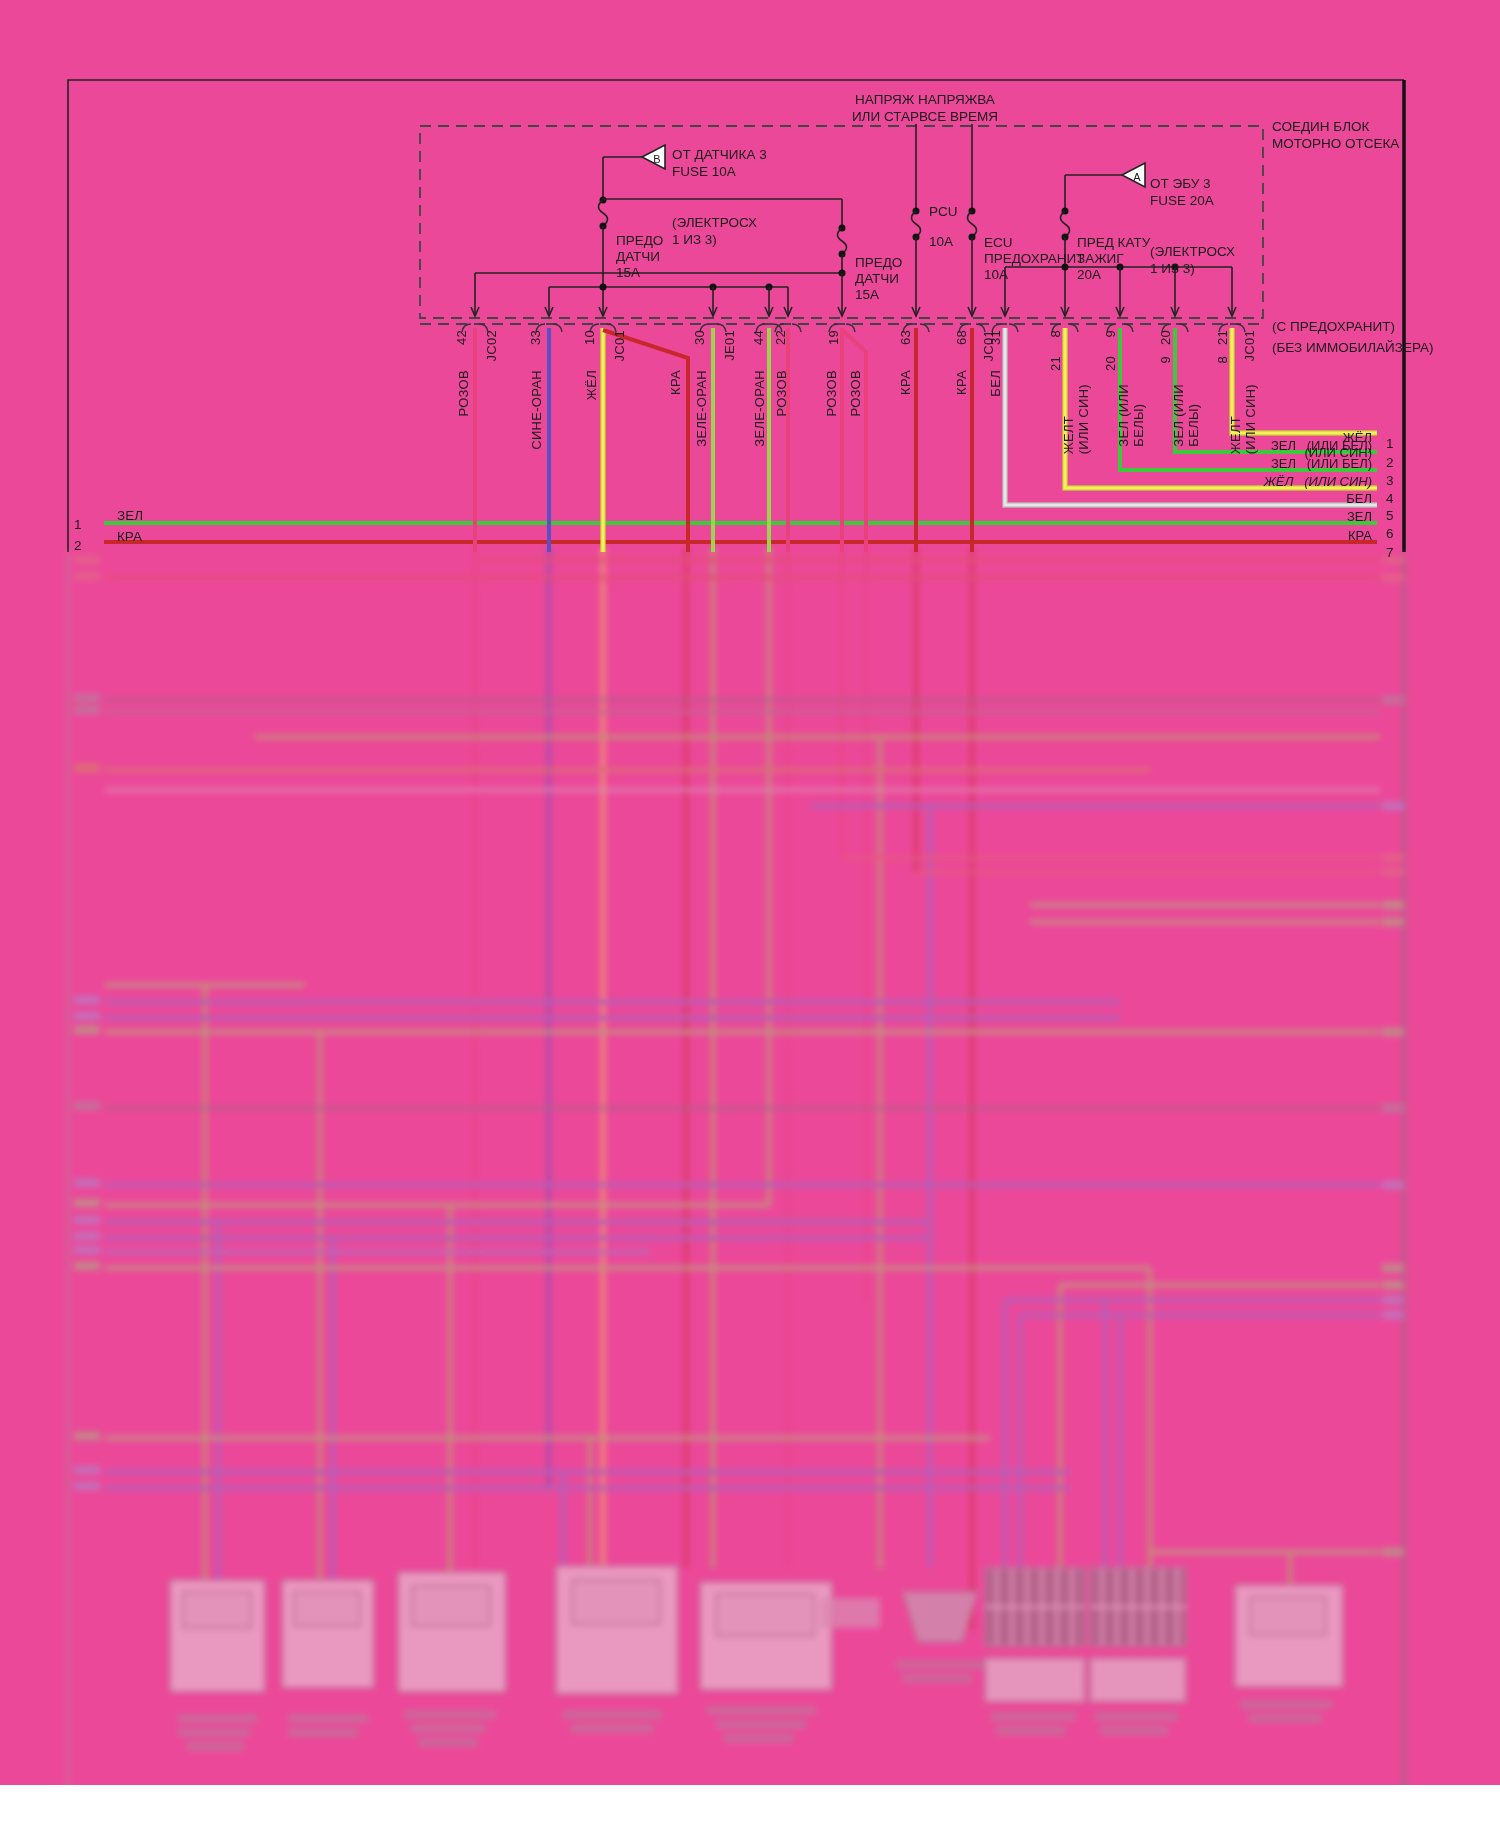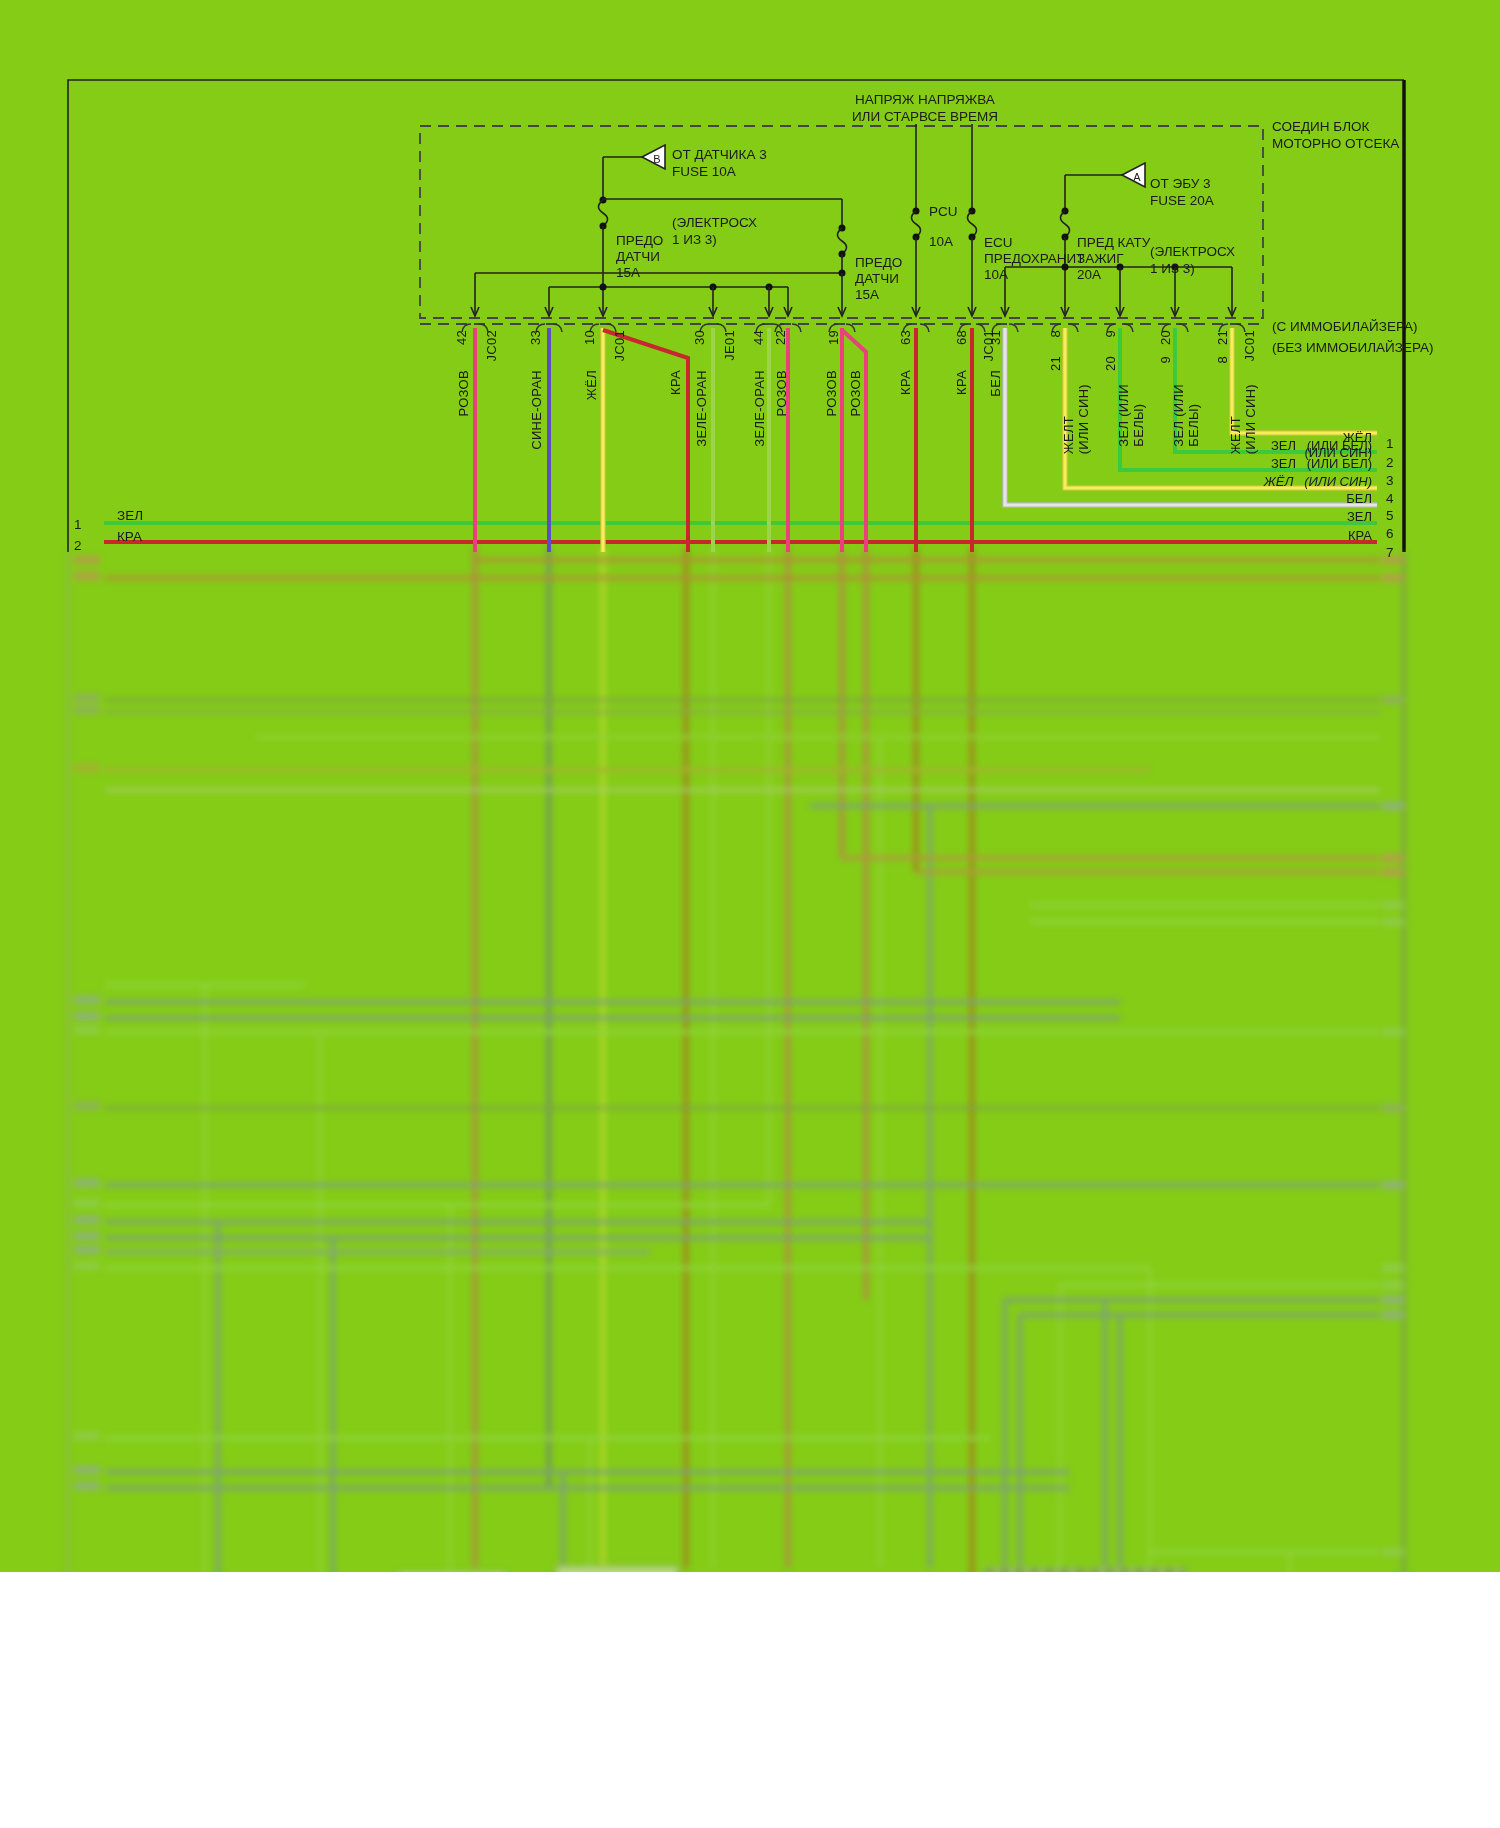--- a/index.html
+++ b/index.html
@@ -1,16 +1,16 @@
 <!DOCTYPE html>
 <html><head>
 <meta charset="utf-8">
 <style>
   html,body{margin:0;padding:0;background:#fff;}
-  .canvas{position:relative;width:1500px;height:1572px;background:#84cc16;overflow:hidden;
+  .canvas{position:relative;width:1500px;height:1785px;background:#ec4899;overflow:hidden;
           font-family:"Liberation Sans",sans-serif;color:#1b1b1b;}
   svg{position:absolute;left:0;top:0;}
   .t{position:absolute;font-size:13.5px;line-height:17px;white-space:pre;}
   .tc{text-align:center;}
   .small{font-size:11px;}
   .vt{position:absolute;writing-mode:vertical-rl;transform:rotate(180deg);
       font-size:13px;line-height:15px;white-space:pre;letter-spacing:.3px;}
   .vt div{line-height:15px;}
   .rlab{position:absolute;right:128px;text-align:right;font-size:13px;line-height:15px;white-space:pre;}
   .blur-layer{position:absolute;left:0;top:0;width:1500px;height:1828px;
@@ -390,21 +390,21 @@
 </div>
 <div class="t" style="left:929px;top:203px;">PCU</div>
 <div class="t" style="left:929px;top:233px;">10А</div>
 <div class="t" style="left:984px;top:203px;line-height:16px;">
   <div>ECU</div><div>ПРЕДОХРАНИТ</div><div>10А</div>
 </div>
 <div class="t" style="left:1077px;top:203px;line-height:16px;">
   <div>ПРЕД КАТУ</div><div>ЗАЖИГ</div><div>20А</div>
 </div>
 
-<div class="t" style="left:1272px;top:318px;">(С ИММОБИЛАЙЗЕРА)</div>
+<div class="t" style="left:1272px;top:318px;">(С ПРЕДОХРАНИТ)</div>
 <div class="t" style="left:1272px;top:339px;">(БЕЗ ИММОБИЛАЙЗЕРА)</div>
 
 <div class="vt" style="left:454px;top:330px;">42</div>
 <div class="vt" style="left:484px;top:330px;">JC02</div>
 <div class="vt" style="left:456px;top:370px;">РОЗОВ</div>
 
 <div class="vt" style="left:528px;top:330px;">33</div>
 <div class="vt" style="left:529px;top:370px;">СИНЕ-ОРАН</div>
 
 <div class="vt" style="left:582px;top:330px;">10</div>

